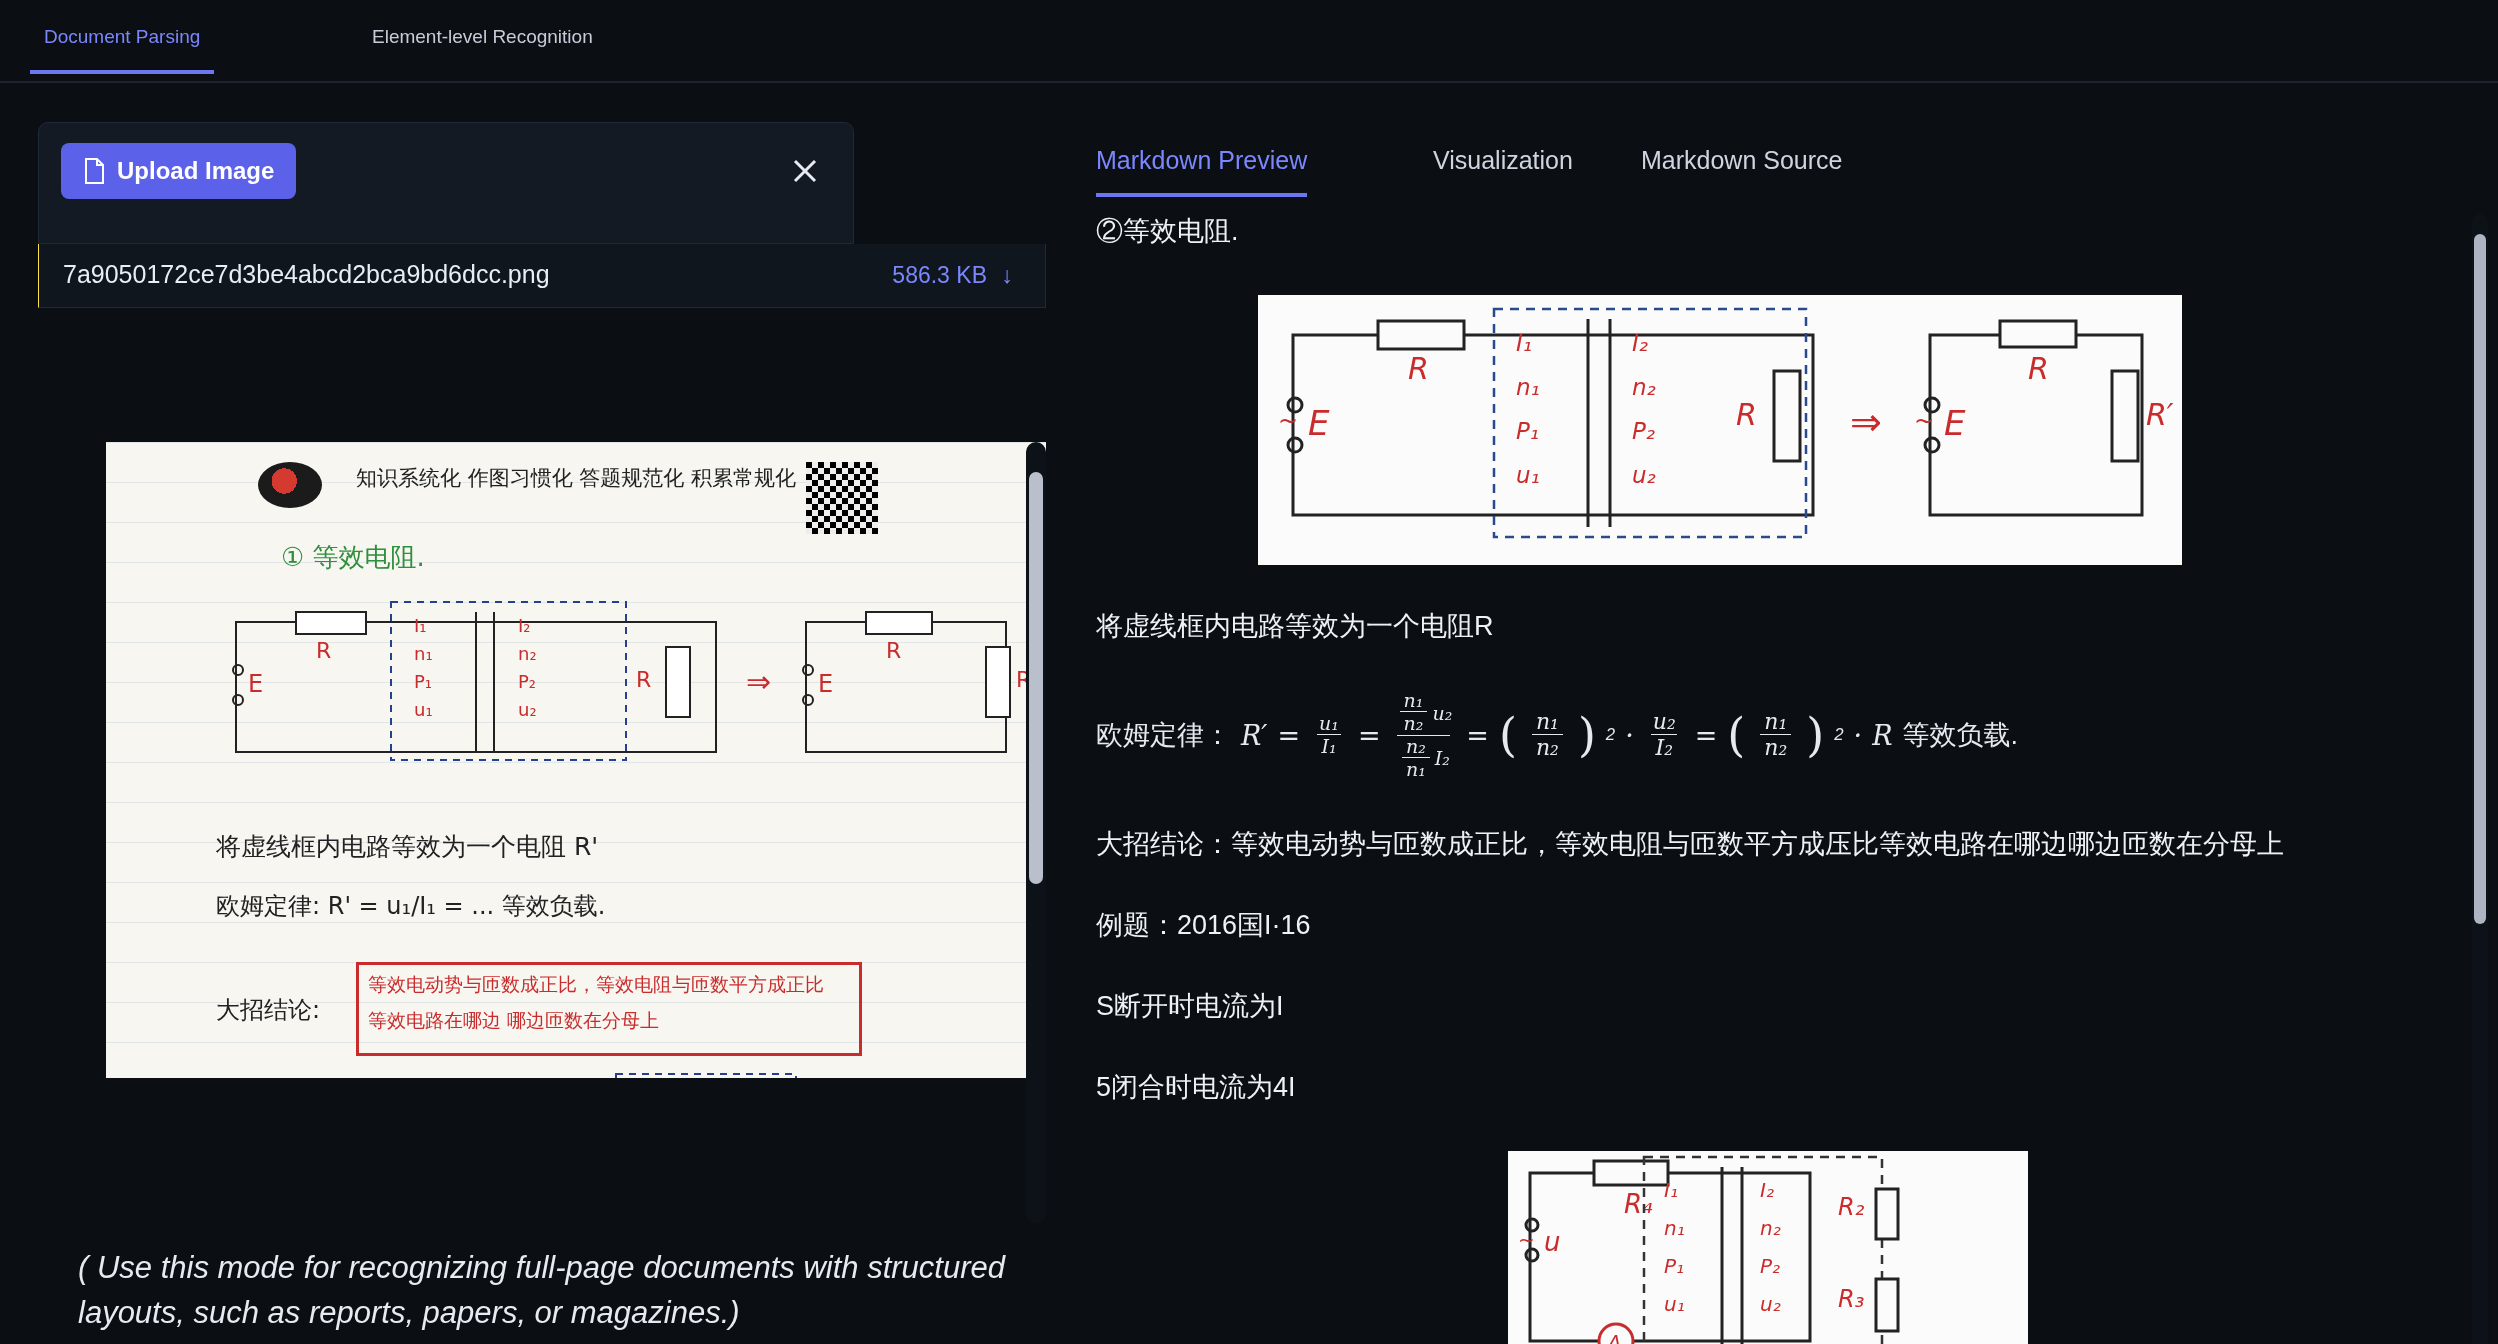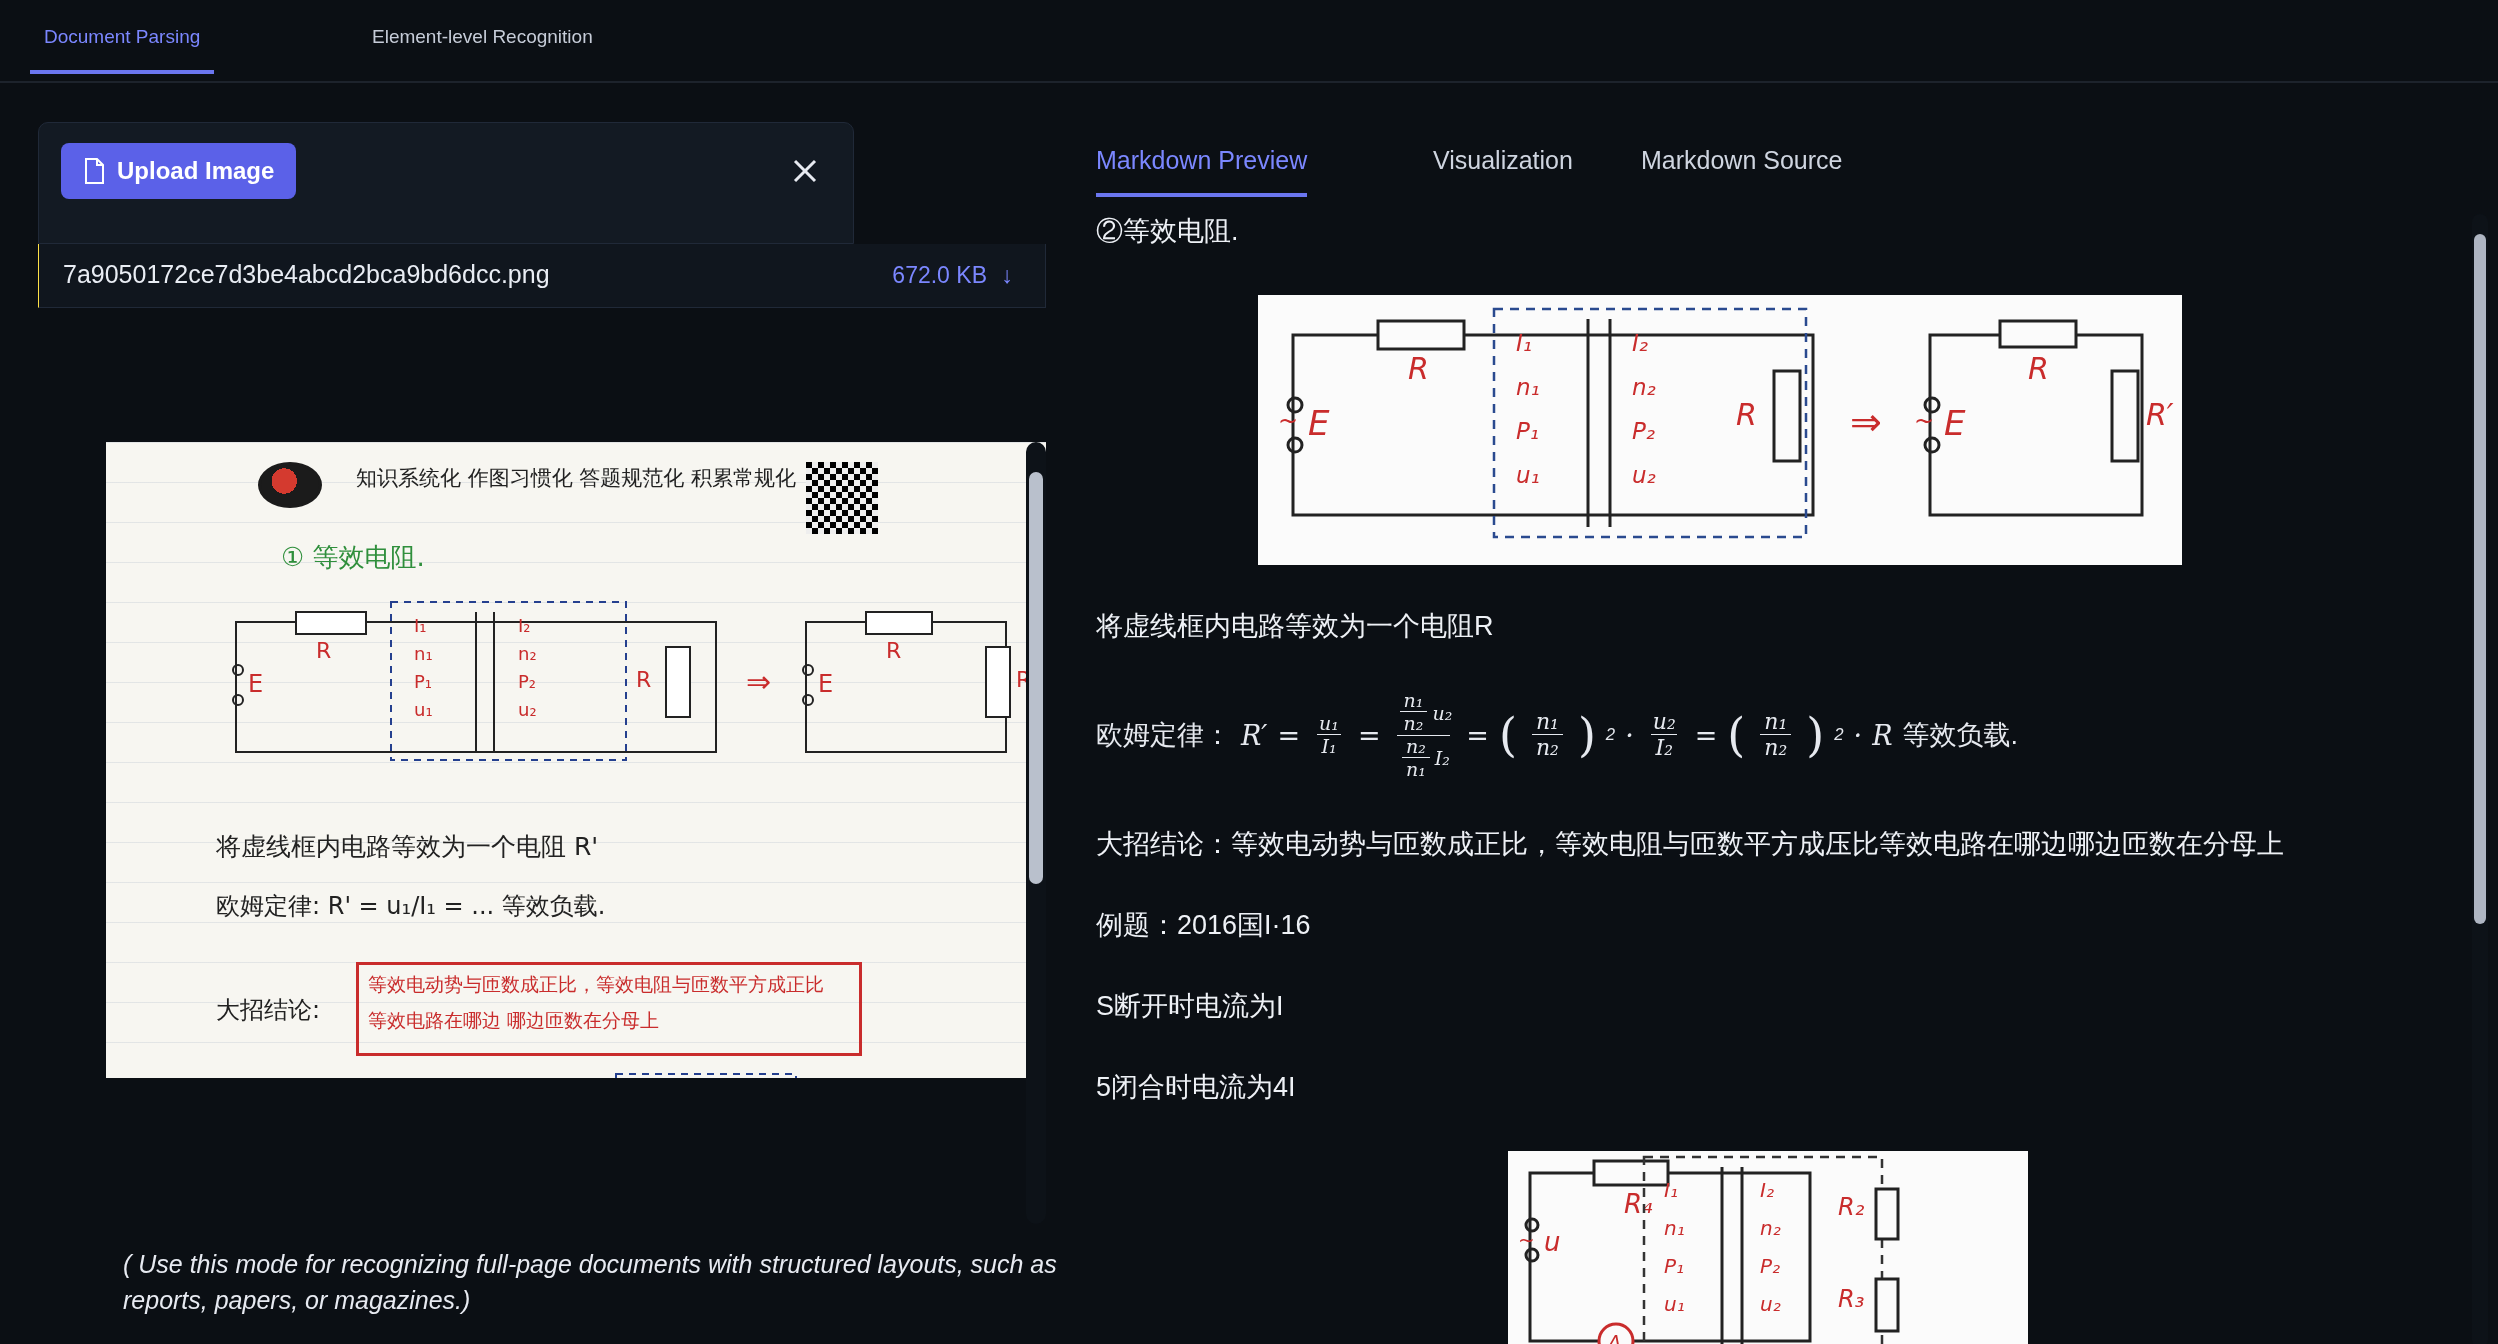--- a/index.html
+++ b/index.html
@@ -180,25 +180,24 @@
     left: 3px; top: 30px;
     width: 14px; height: 412px;
     background: #b9c0cc;
     border-radius: 7px;
   }
   .caption {
     position: absolute;
     left: 40px;
     top: 1124px;
     width: 1000px;
-    font-size: 25px;
+    font-size: 31px;
     line-height: 1.45;
     font-style: italic;
     color: #e7eaf1;
-    margin-left: 45px;
   }
 
   
   .right-panel {
     position: absolute;
     left: 1096px;
     top: 138px;
     width: 1370px;
     height: 1210px;
   }
@@ -325,21 +324,21 @@
       <button class="close-btn">
         <svg width="30" height="30" viewBox="0 0 30 30">
             <line x1="5" y1="5" x2="25" y2="25" stroke="#e8ebf2" stroke-width="3"></line>
             <line x1="25" y1="5" x2="5" y2="25" stroke="#e8ebf2" stroke-width="3"></line>
           </svg>
       </button>
     </div>
 
     <div class="file-row">
       <span class="file-name">7a9050172ce7d3be4abcd2bca9bd6dcc.png</span>
-      <span class="file-size">672.0 KB</span>
+      <span class="file-size">586.3 KB</span>
       <span class="dl-icon">↓</span>
     </div>
 
     <div class="img-wrap">
       <div class="note">
         <div class="logo"></div>
         <div class="qr"></div>
         <div class="hw" style="left:250px; top:22px; font-size:21px;">知识系统化  作图习惯化  答题规范化  积累常规化</div>
         <div class="hw green" style="left:150px; top:98px; font-size:26px; font-weight:normal;margin-left:25px;">① 等效电阻.</div>
 

